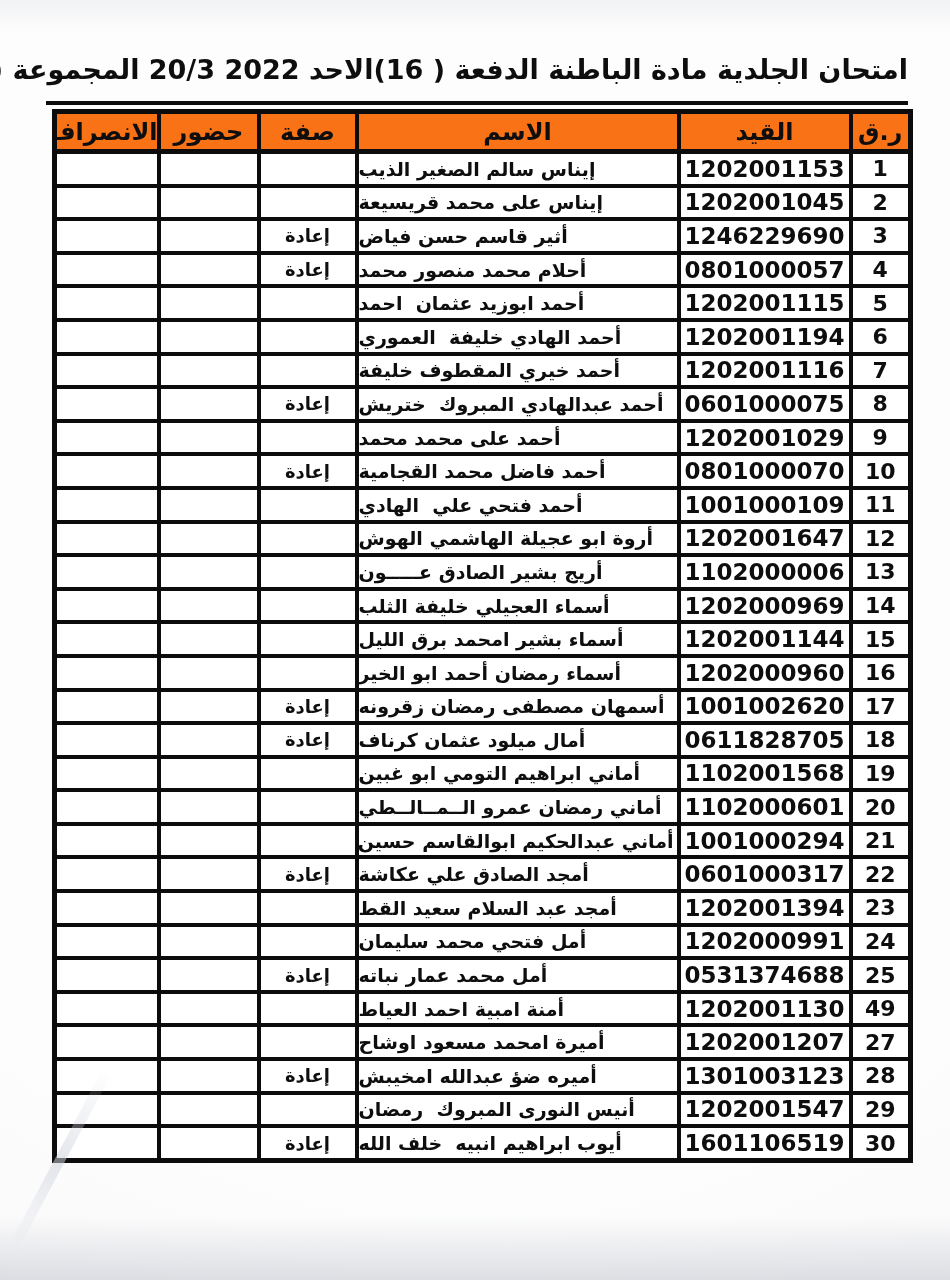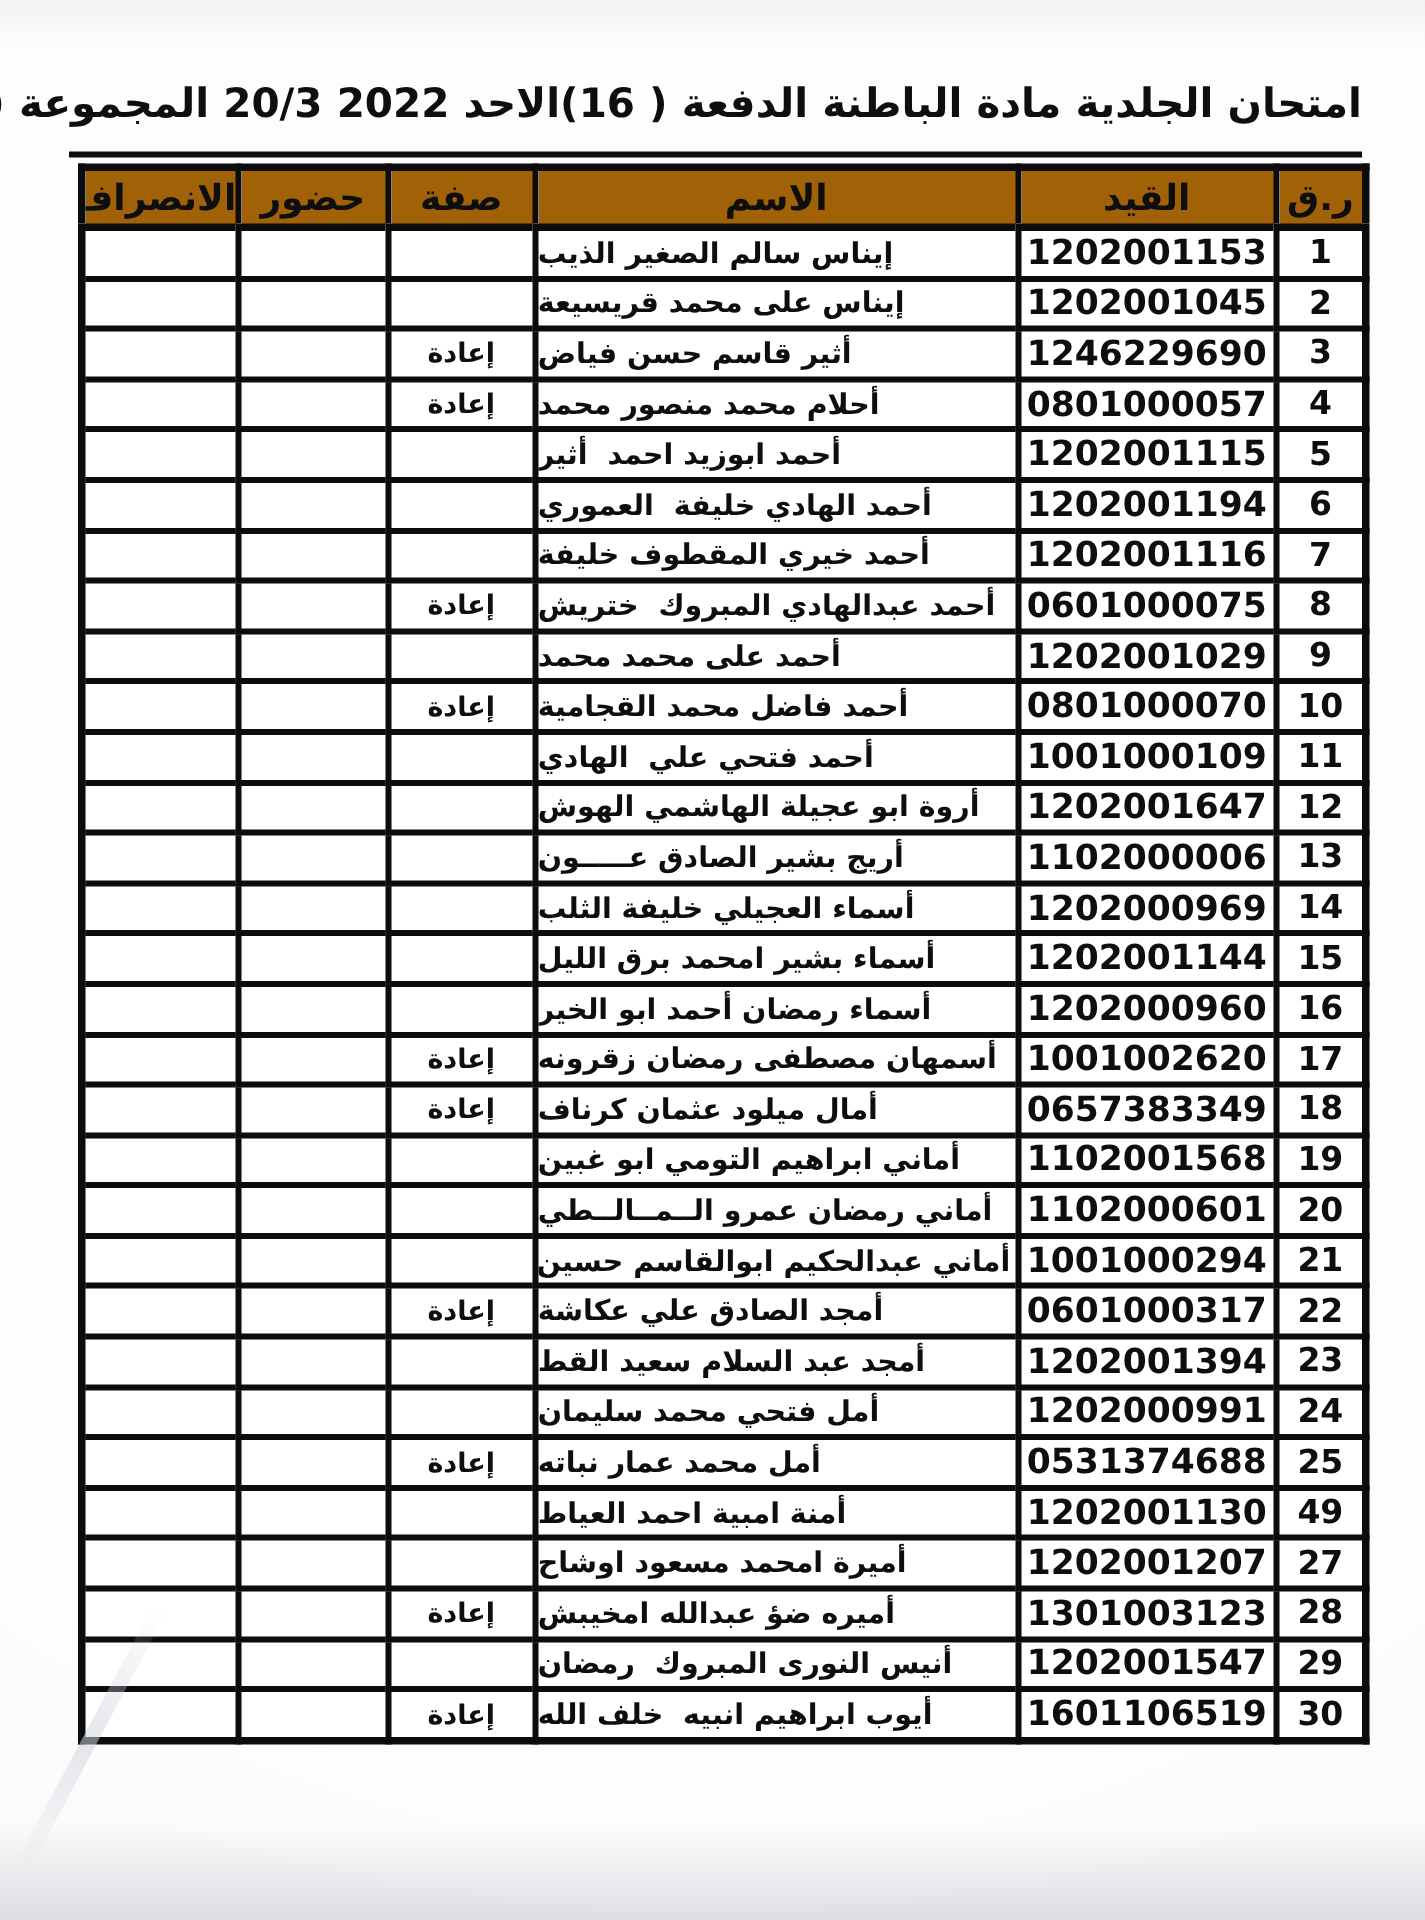--- a/index.html
+++ b/index.html
@@ -41,21 +41,21 @@
     text-align: center; white-space: nowrap;
     border-bottom-width: 5px;
   }
   .sheet tbody td { height: 29.6px; font-weight: bold; }
   td.num    { text-align: center; font-size: 22px; }
   td.id     { text-align: center; font-size: 23px; font-weight: bold; margin-left: 24px; }
   td.name   { text-align: left; padding-right: 3px; font-size: 19px; white-space: pre; }
   td.status { text-align: center; font-size: 18px; }
   td.blank  { background: #ffffff; }
   .sheet tbody td { background: #ffffff; }
-  .sheet thead th { background: #a16207; }
+  .sheet thead th { background: #f97316; }
   .scan-streak {
     position: absolute; left: 55px; bottom: 20px;
     width: 10px; height: 200px;
     background: linear-gradient(180deg, rgba(210,214,222,0) 0%, rgba(205,210,220,0.55) 50%, rgba(210,214,222,0) 100%);
     transform: rotate(28deg);
     border-radius: 6px;
   }
 </style>
 </head>
 <body>
@@ -111,21 +111,21 @@
     <td class="num">4</td>
     <td class="id">0801000057</td>
     <td class="name">أحلام محمد منصور محمد</td>
     <td class="status">إعادة</td>
     <td class="blank"></td>
     <td class="blank"></td>
   </tr>
       <tr>
     <td class="num">5</td>
     <td class="id">1202001115</td>
-    <td class="name">أحمد ابوزيد احمد  أثير</td>
+    <td class="name">أحمد ابوزيد عثمان  احمد</td>
     <td class="status"></td>
     <td class="blank"></td>
     <td class="blank"></td>
   </tr>
       <tr>
     <td class="num">6</td>
     <td class="id">1202001194</td>
     <td class="name">أحمد الهادي خليفة  العموري</td>
     <td class="status"></td>
     <td class="blank"></td>
@@ -214,21 +214,21 @@
       <tr>
     <td class="num">17</td>
     <td class="id">1001002620</td>
     <td class="name">أسمهان مصطفى رمضان زقرونه</td>
     <td class="status">إعادة</td>
     <td class="blank"></td>
     <td class="blank"></td>
   </tr>
       <tr>
     <td class="num">18</td>
-    <td class="id">0657383349</td>
+    <td class="id">0611828705</td>
     <td class="name">أمال ميلود عثمان كرناف</td>
     <td class="status">إعادة</td>
     <td class="blank"></td>
     <td class="blank"></td>
   </tr>
       <tr>
     <td class="num">19</td>
     <td class="id">1102001568</td>
     <td class="name">أماني ابراهيم التومي ابو غبين</td>
     <td class="status"></td>

